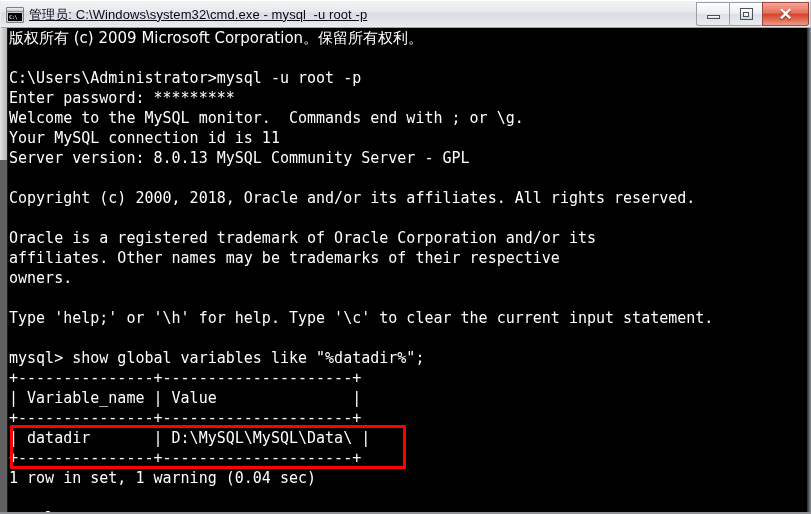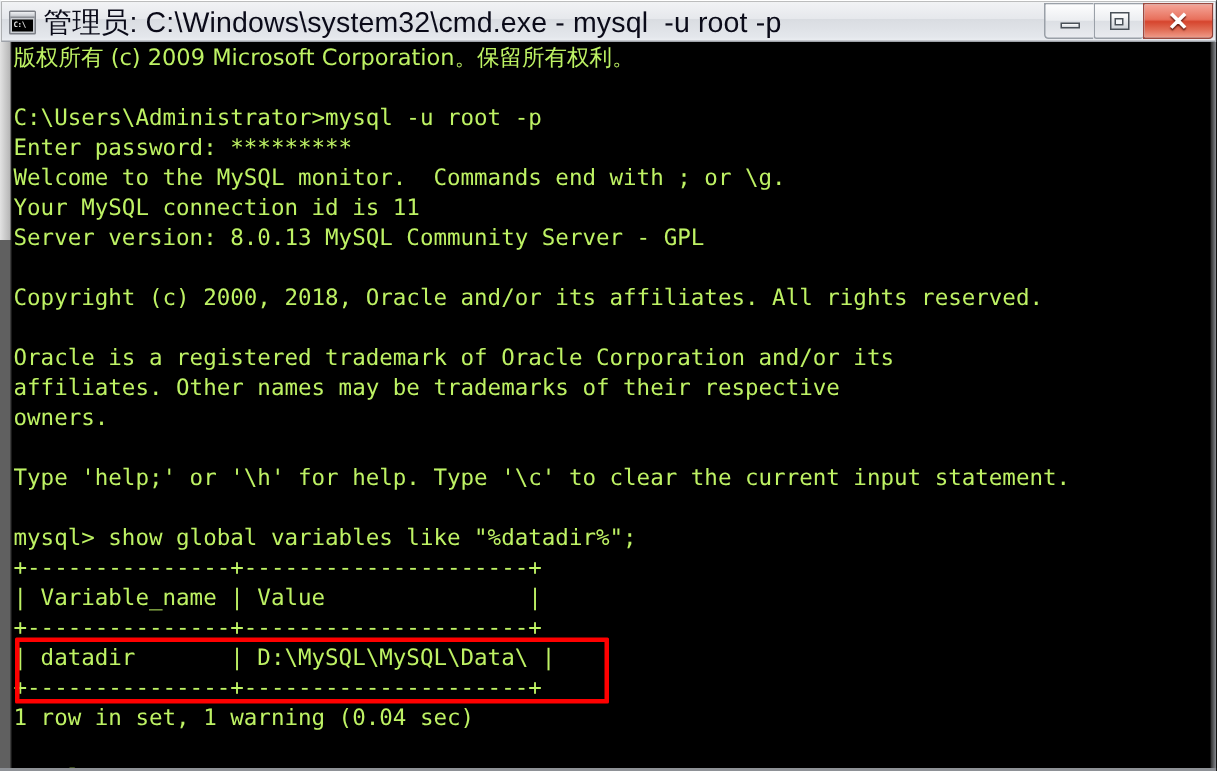--- a/index.html
+++ b/index.html
@@ -81,27 +81,28 @@
     font-size: 5px;
     line-height: 8px;
     padding-left: 1px;
     overflow: hidden;
     letter-spacing: -0.3px;
     font-weight: bold;
   }
 
   #title-text {
     font-family: "Liberation Sans", sans-serif;
-    font-size: 19px;
+    font-size: 13px;
     color: #0a0a18;
     white-space: pre;
     letter-spacing: 0.1px;
     flex: 1 1 auto;
     overflow: hidden;
     text-overflow: clip;
+    text-decoration: underline;
   }
 
   .win-buttons {
     position: absolute;
     right: 1px;
     top: 1px;
     display: flex;
     height: 24px;
     align-items: stretch;
   }
@@ -209,21 +210,21 @@
     color: #c8c8c8;
     font-family: "DejaVu Sans Mono", monospace;
     font-size: 15px;
     line-height: 20px;
     white-space: pre;
     letter-spacing: 0px;
   }
   .line {
     height: 20px;
     white-space: pre;
-    color: #bef264;
+    color: #ffffff;
   }
   .line.cjk {
     font-family: "DejaVu Sans", sans-serif;
   }
 
   
   #highlight-box {
     position: absolute;
     left: 10px;
     top: 397px;

